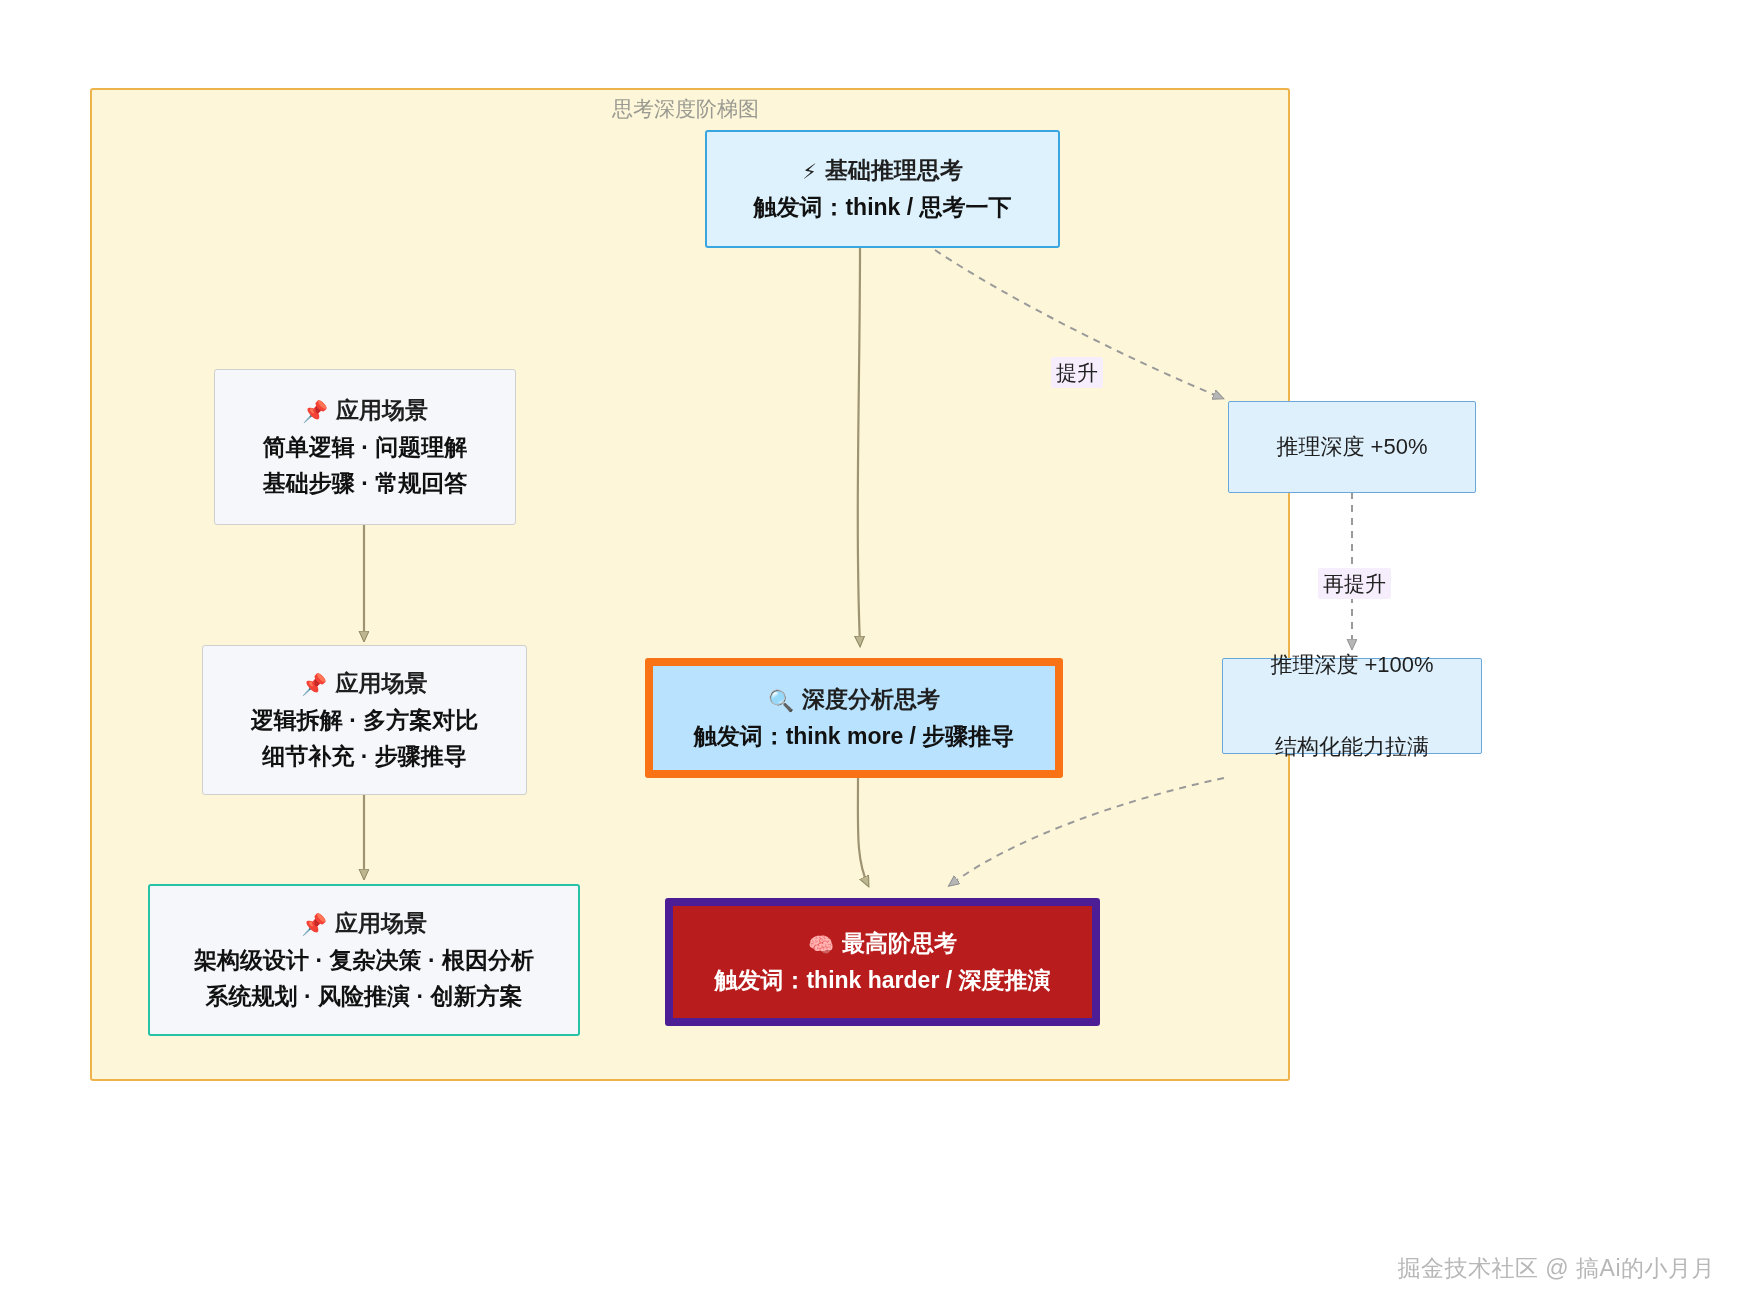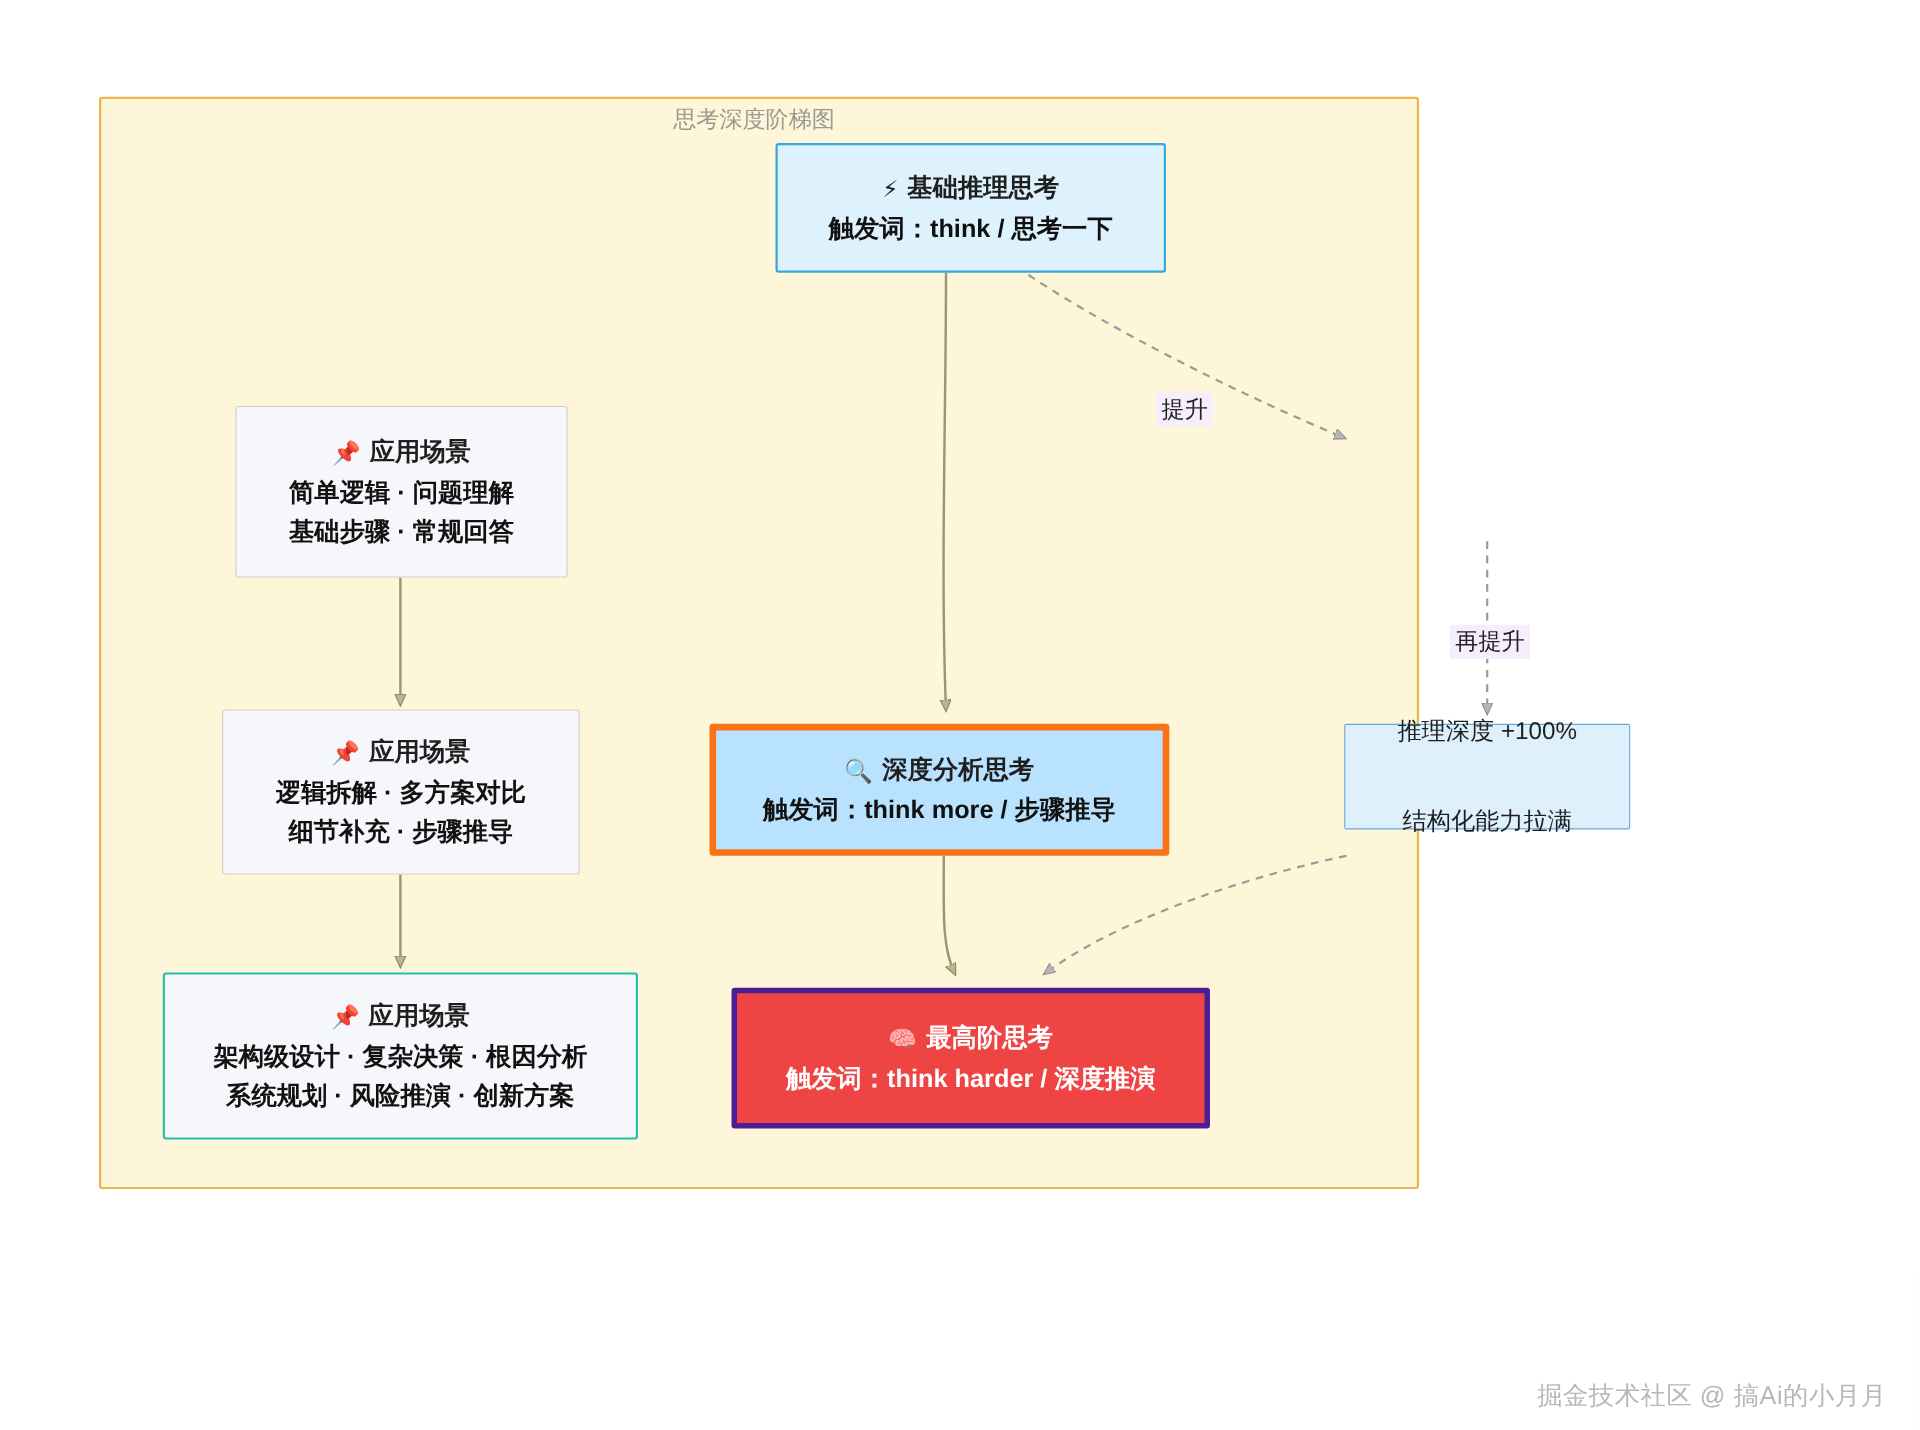--- a/index.html
+++ b/index.html
@@ -96,25 +96,25 @@
   .n-grey {
     background: #f6f7fb;
     border: 1px solid #cfcfcf;
   }
   .n-grey-teal {
     background: #f6f7fb;
     border: 2px solid #25c2a8;
   }
   .n-mid-blue {
     background: #b8e2fd;
-    border: 6px solid #f97316;
+    border: 8px solid #f97316;
   }
   .n-strong-blue {
-    background: #ef4444;
-    border: 5px solid #4c1d95;
+    background: #b91c1c;
+    border: 8px solid #4c1d95;
   }
   .n-strong-blue .line1,
   .n-strong-blue .line2 {
     color: #ffffff;
   }
   .n-pale-blue {
     background: #ddf0fc;
     border: 1.5px solid #6aa7db;
     border-radius: 2px;
   }
@@ -229,20 +229,23 @@
   </div>
 
   <div class="node n-grey-teal" style="left:148px; top:884px; width:432px; height:152px;">
     <div class="line1">
       <span class="emoji">📌</span><span>应用场景</span>
     </div>
     <div class="line2">架构级设计 · 复杂决策 · 根因分析</div>
     <div class="line3">系统规划 · 风险推演 · 创新方案</div>
   </div>
 
+  <div class="node n-pale-blue" style="left:1228px; top:401px; width:248px; height:92px;">
+    <div class="line1">推理深度 +50%</div>
+  </div>
 
   <div class="node n-pale-blue" style="left:1222px; top:658px; width:260px; height:96px;gap:44px;">
     <div class="line1">推理深度 +100%</div>
     <div class="line2">结构化能力拉满</div>
   </div>
 
   <div class="edge-label" style="left:1051px; top:328px;margin-top:29px;">提升</div>
 
   <div class="edge-label" style="left:1318px; top:568px;">再提升</div>
 

